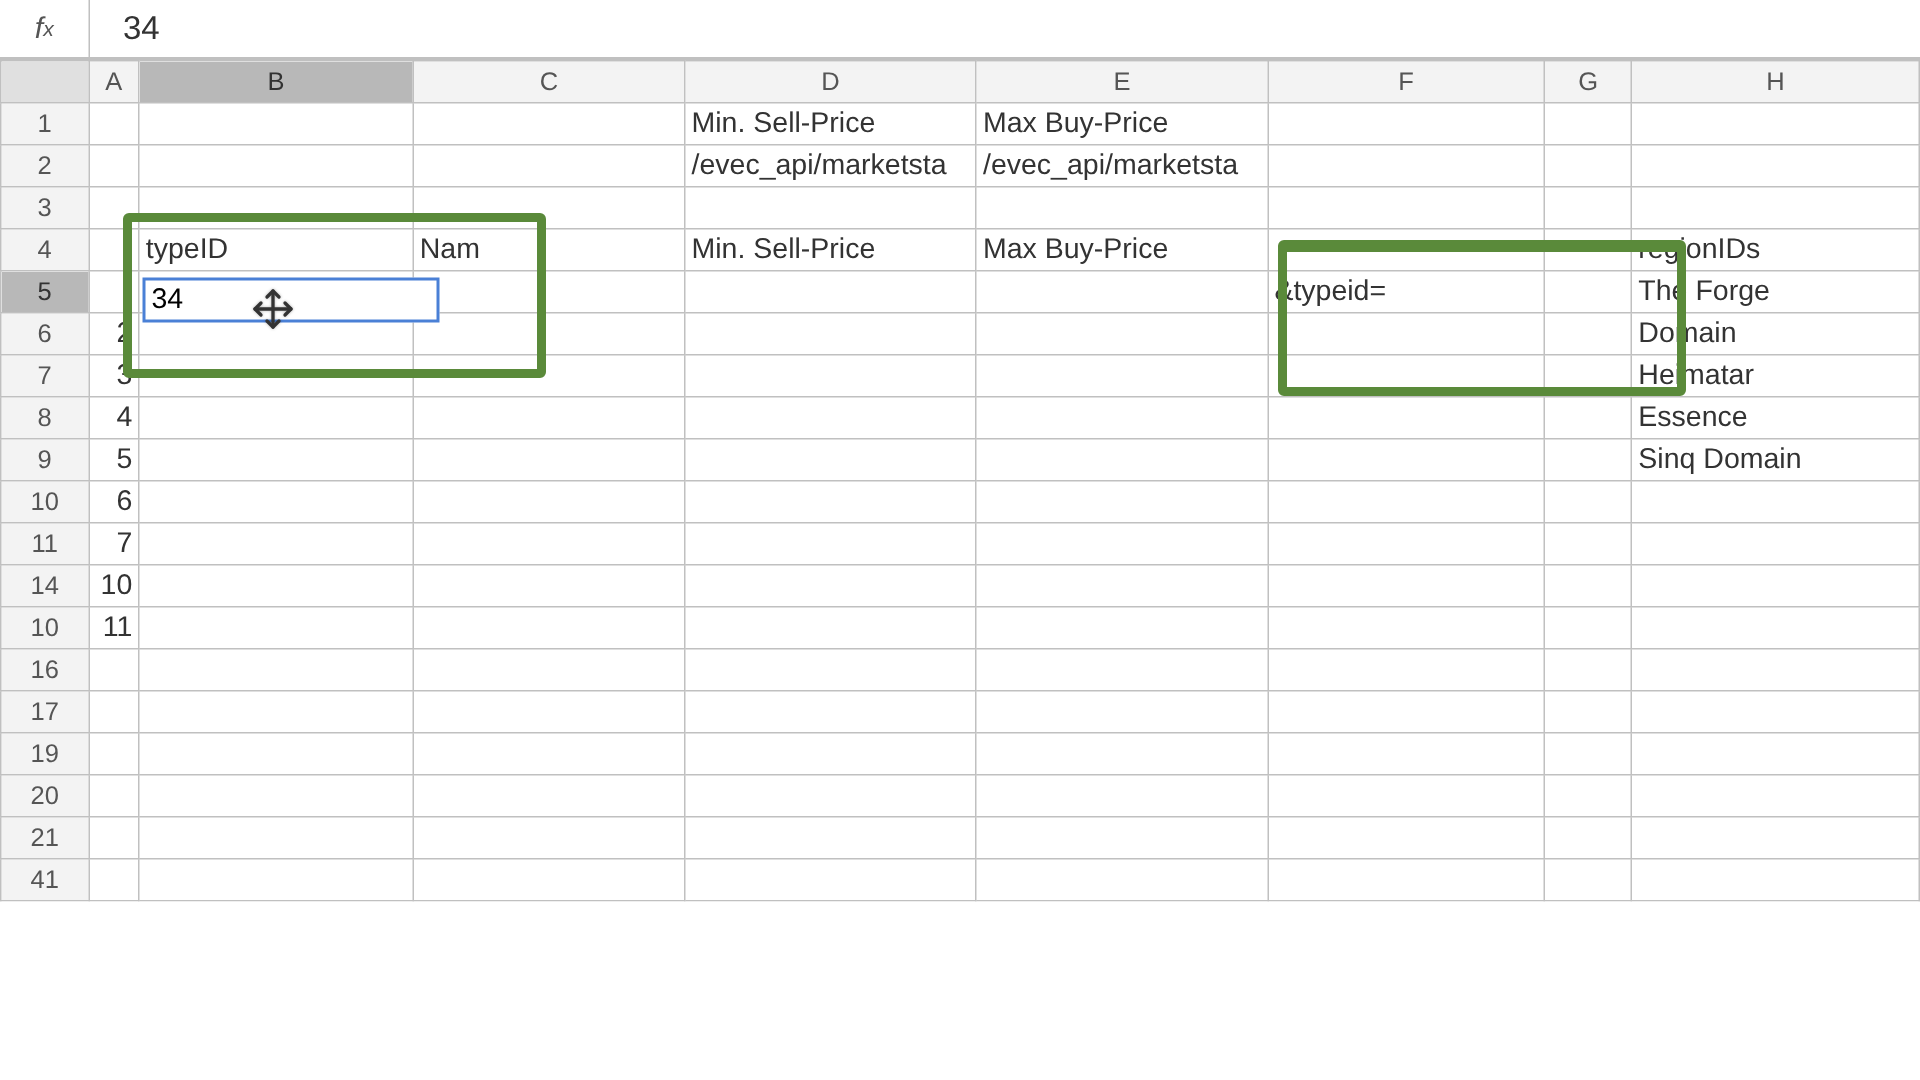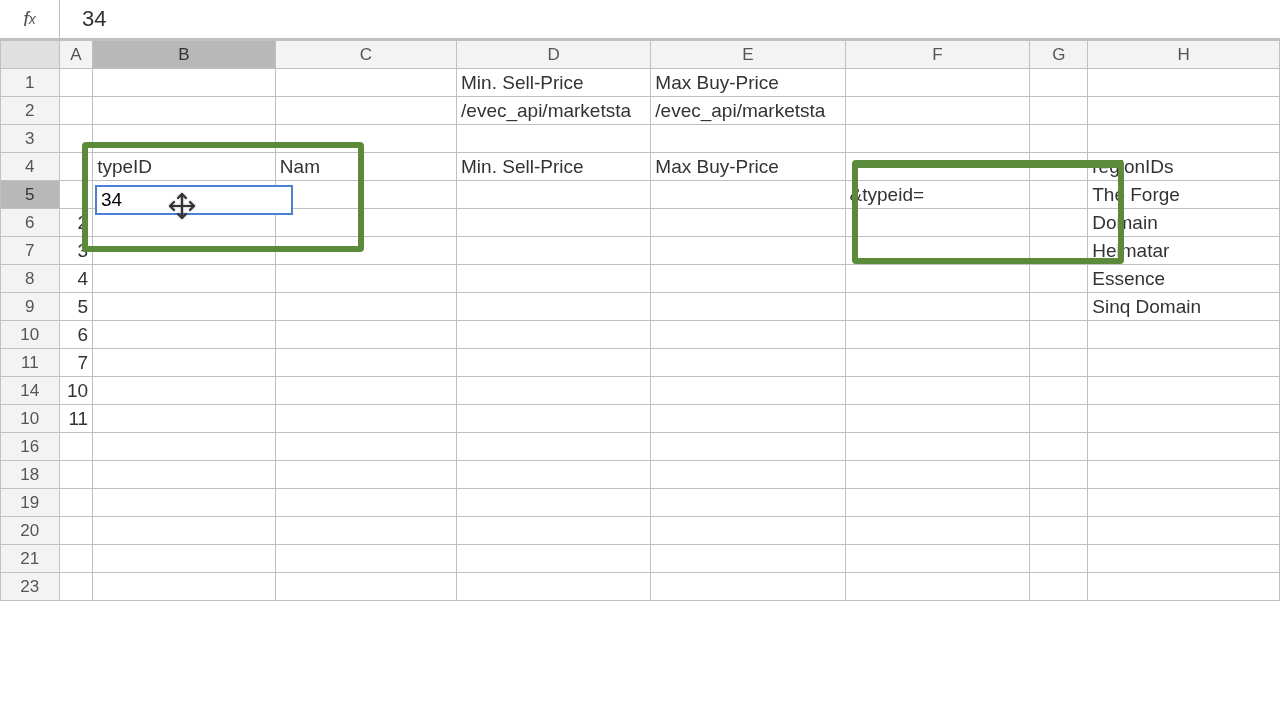--- a/index.html
+++ b/index.html
@@ -280,21 +280,21 @@
           <td></td>
           <td></td>
           <td></td>
           <td></td>
           <td></td>
           <td></td>
           <td></td>
           <td></td>
         </tr>
         <tr>
-          <td class="rowhdr">18</td>
+          <td class="rowhdr">17</td>
           <td></td>
           <td></td>
           <td></td>
           <td></td>
           <td></td>
           <td></td>
           <td></td>
           <td></td>
         </tr>
         <tr>
@@ -324,21 +324,21 @@
           <td></td>
           <td></td>
           <td></td>
           <td></td>
           <td></td>
           <td></td>
           <td></td>
           <td></td>
         </tr>
         <tr>
-          <td class="rowhdr">23</td>
+          <td class="rowhdr">41</td>
           <td></td>
           <td></td>
           <td></td>
           <td></td>
           <td></td>
           <td></td>
           <td></td>
           <td></td>
         </tr>
       </tbody>

